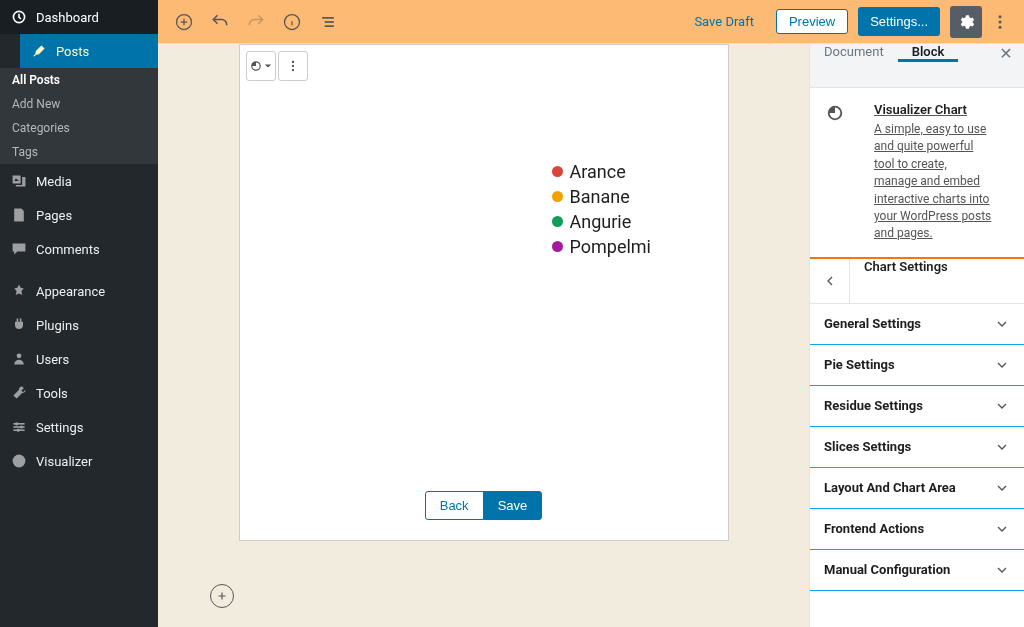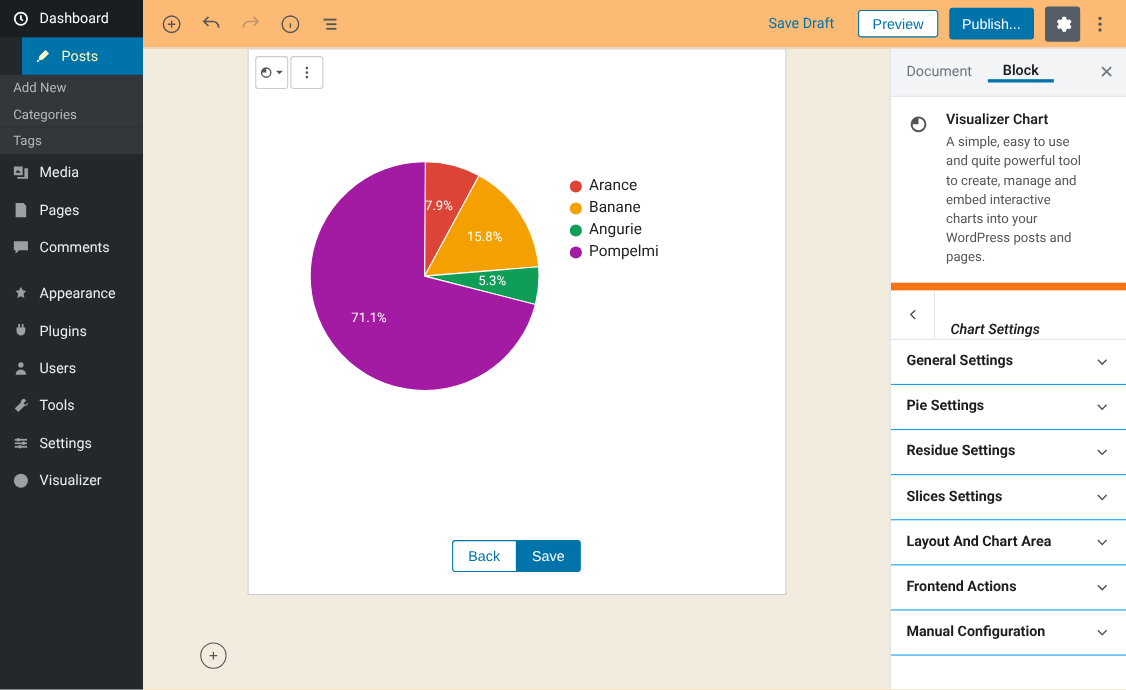--- a/index.html
+++ b/index.html
@@ -1,20 +1,20 @@
 <!DOCTYPE html>
 <html><head>
 <meta charset="utf-8">
 <style>
 * { box-sizing: border-box; margin: 0; padding: 0; }
 body { font-family: -apple-system, BlinkMacSystemFont, "Segoe UI", Roboto, sans-serif; font-size: 13px; color: #1e1e1e; overflow: hidden; }
 .viewport { width: 1024px; height: 627px; display: flex; position: relative; }
 
 
-.wp-sidebar { width: 130px; background: #23282d; color: #eee; display: flex; flex-direction: column; }
+.wp-sidebar { width: 158px; background: #23282d; color: #eee; display: flex; flex-direction: column; }
 .wp-sidebar .item { display: flex; align-items: center; gap: 8px; padding: 8px 10px; color: #eee; cursor: pointer; font-size: 13px; }
 .wp-sidebar .item.dashboard { background: #191e23; color: #fff; font-weight: 400; }
 .wp-sidebar .item.active { background: #0073aa; color: #fef9c3; position: relative; margin-left: 20px; }
 .wp-sidebar .item.active::after { content: ""; position: absolute; right: -6px; top: 50%; transform: translateY(-50%); border: 6px solid transparent; border-right-color: #f1f1f1; }
 .wp-sidebar .subitem { padding: 5px 10px 5px 12px; font-size: 12px; color: #b4b9be; cursor: pointer; background: #32373c; }
 .wp-sidebar .subitem.current { color: #fff; font-weight: 600; }
 .wp-sidebar .icon { width: 18px; height: 18px; display: inline-flex; align-items: center; justify-content: center; opacity: 0.6; }
 .wp-sidebar .item.dashboard .icon, .wp-sidebar .item.active .icon { opacity: 1; }
 
 
@@ -30,39 +30,39 @@
 
 
 .editor-wrap { flex: 1; display: flex; overflow: hidden; }
 .canvas { flex: 1; background: #f2ecde; overflow: auto; position: relative; padding: 0 40px; }
 .block-frame { width: 490px; margin: 0 auto; background: #fff; border: 1px solid #ccc; margin-top: 0; padding-bottom: 20px; }
 .block-toolbar { display: flex; gap: 2px; padding: 6px 6px 0 6px; }
 .block-toolbar .bt-btn { width: 30px; height: 30px; border: 1px solid #ccc; background: #fff; border-radius: 3px; display: inline-flex; align-items: center; justify-content: center; cursor: pointer; font-size: 11px; }
 .block-toolbar .bt-btn.dots { border: 1px solid #ccc; }
 .chart-area { height: 400px; position: relative; }
 .pie-stage { position: absolute; left: 50px; top: 60px; }
-.legend { position: absolute; left: 292px; top: 80px; font-size: 14px; }
+.legend { position: absolute; left: 312px; top: 80px; font-size: 18px; }
 .legend-row { display: flex; align-items: center; gap: 7px; margin-bottom: 4px; }
 .legend-swatch { width: 11px; height: 11px; border-radius: 50%; }
 .block-actions { display: flex; justify-content: center; gap: 0; margin-top: 10px; }
 .block-actions .back-btn { border: 1px solid #0073aa; color: #0073aa; background: #fff; padding: 6px 14px; border-radius: 3px 0 0 3px; cursor: pointer; font-size: 13px; }
 .block-actions .save-btn { background: #0073aa; color: #fff; border: 1px solid #0073aa; padding: 6px 14px; border-radius: 0 3px 3px 0; cursor: pointer; margin-left: -1px; font-size: 13px; }
 .add-block { position: absolute; left: 52px; top: 540px; width: 24px; height: 24px; border: 1.5px solid #555; border-radius: 50%; display: flex; align-items: center; justify-content: center; cursor: pointer; background: #f2ecde; color: #555; }
 
 
 .right-panel { width: 215px; border-left: 1px solid #e2e4e7; background: #fff; display: flex; flex-direction: column; }
-.panel-tabs { display: flex; border-bottom: 1px solid #e2e4e7; background: #f3f4f5; position: relative; height: 44px; align-items: center; }
+.panel-tabs { display: flex; border-bottom: 1px solid #e2e4e7; background: #f3f4f5; position: relative; height: 44px; align-items: flex-start; }
 .panel-tabs .tab { padding: 0 14px; display: flex; align-items: center; cursor: pointer; color: #6c7781; font-size: 13px; }
 .panel-tabs .tab.active { color: #191e23; font-weight: 600; border-bottom: 3px solid #0073aa; }
 .panel-tabs .close { margin-left: auto; width: 36px; display: flex; align-items: center; justify-content: center; color: #6c7781; cursor: pointer; font-size: 16px; }
-.panel-desc { padding: 14px 32px 14px 14px; display: flex; gap: 14px; font-size: 12px; color: #555; }
+.panel-desc { padding: 14px 32px 14px 14px; display: flex; gap: 28px; font-size: 12px; color: #555; text-decoration: underline; }
 .panel-desc .piconwrap { width: 22px; height: 22px; flex: 0 0 22px; display: flex; align-items: center; justify-content: center; color: #555; }
 .panel-desc .title { font-weight: 600; color: #1e1e1e; margin-bottom: 4px; font-size: 13px; }
 .panel-desc .blurb { line-height: 1.45; }
-.section-header { display: flex; align-items: flex-end; border-top: 7px solid #f97316; border-bottom: 1px solid #e2e4e7; font-style: italic; }
+.section-header { display: flex; align-items: flex-start; border-top: 2px solid #f97316; border-bottom: 1px solid #e2e4e7; }
 .section-header .back { width: 40px; height: 44px; border-right: 1px solid #e2e4e7; display: flex; align-items: center; justify-content: center; cursor: pointer; color: #555; }
 .section-header .lbl { flex: 1; padding: 0 14px; font-weight: 600; font-size: 13px; }
 .accordion-row { display: flex; align-items: center; justify-content: space-between; padding: 12px 14px; border-bottom: 1px solid #0ea5e9; cursor: pointer; font-weight: 700; font-size: 13px; }
 .accordion-row .chev { color: #555; }
 
 svg { display: block; }
 .pielabel { position: absolute; color: #fff; font-size: 12px; font-weight: 400; }
 </style>
 </head>
 <body>
@@ -79,20 +79,21 @@
       <span>Dashboard</span>
     </div>
     <div class="item active">
       <span class="icon">
         <svg width="16" height="16" viewBox="0 0 20 20" fill="currentColor">
             <path d="M13 3l4 4-7 7-5 1 1-5 7-7zM3 17l3-1-2-2-1 3z"></path>
           </svg>
       </span>
       <span>Posts</span>
     </div>
+    <div class="subitem current">All Posts</div>
     <div class="subitem">Add New</div>
     <div class="subitem">Categories</div>
     <div class="subitem">Tags</div>
 
     <div class="item">
       <span class="icon">
           <svg width="16" height="16" viewBox="0 0 20 20" fill="currentColor">
             <path d="M2 3h10v10H2zM6 7l-2 3h6l-2-2-2-1zM14 5h4v12H6v-2h8z"></path>
           </svg>
         </span>
@@ -200,21 +201,21 @@
       <button class="tool-btn">
           <svg width="20" height="20" viewBox="0 0 24 24" fill="currentColor">
             <rect x="5" y="6" width="14" height="2"></rect>
             <rect x="8" y="11" width="11" height="2"></rect>
             <rect x="8" y="16" width="11" height="2"></rect>
           </svg>
         </button>
       <div class="spacer"></div>
       <span class="save-draft">Save Draft</span>
       <button class="preview-btn">Preview</button>
-      <button class="publish-btn">Publish...</button>
+      <button class="publish-btn">Settings...</button>
       <button class="gear-btn">
           <svg width="18" height="18" viewBox="0 0 24 24" fill="currentColor">
             <path d="M12 8a4 4 0 104 4 4 4 0 00-4-4zm9 4a7 7 0 00-.1-1l2-1.6-2-3.4-2.4 1a7 7 0 00-1.7-1L16 3h-4l-.8 2.9a7 7 0 00-1.7 1l-2.4-1-2 3.4L7 11a7 7 0 000 2l-2 1.6 2 3.4 2.4-1a7 7 0 001.7 1L12 21h4l.8-2.9a7 7 0 001.7-1l2.4 1 2-3.4-2-1.6a7 7 0 00.1-1z"></path>
           </svg>
         </button>
       <button class="more-btn">
           <svg width="18" height="18" viewBox="0 0 24 24" fill="currentColor">
             <circle cx="12" cy="5" r="2"></circle>
             <circle cx="12" cy="12" r="2"></circle>
             <circle cx="12" cy="19" r="2"></circle>
@@ -237,34 +238,20 @@
             <button class="bt-btn dots">
                 <svg width="14" height="14" viewBox="0 0 24 24" fill="#555">
                   <circle cx="12" cy="5" r="2"></circle>
                   <circle cx="12" cy="12" r="2"></circle>
                   <circle cx="12" cy="19" r="2"></circle>
                 </svg>
               </button>
           </div>
 
           <div class="chart-area">
-            <div class="pie-stage">
-              <svg id="pie-svg" width="220" height="220" viewBox="0 0 220 220">
-                  <path d="M 110 110 L 110 6 A 104 104 0 0 1 159.52877318146568 18.551103740182157 Z" fill="#db4437" stroke="#fff" stroke-width="1"></path>
-                  <path d="M 110 110 L 159.52877318146568 18.551103740182157 A 104 104 0 0 1 213.6532565155391 101.51457639691162 Z" fill="#f4a100" stroke="#fff" stroke-width="1"></path>
-                  <path d="M 110 110 L 213.6532565155391 101.51457639691162 A 104 104 0 0 1 210.73264875737763 135.86374826514492 Z" fill="#0f9d58" stroke="#fff" stroke-width="1"></path>
-                  <path d="M 110 110 L 210.73264875737763 135.86374826514492 A 104 104 0 1 1 110.65344697241817 6.002052870961734 Z" fill="#a31aa3" stroke="#fff" stroke-width="1"></path>
-                </svg>
-              <div id="pie-labels">
-                  <div class="pielabel" style="left: 110.839px; top: 39.4957px;">7.9%</div>
-                  <div class="pielabel" style="left: 149.004px; top: 66.7685px;">15.8%</div>
-                  <div class="pielabel" style="left: 159.248px; top: 107.463px;">5.3%</div>
-                  <div class="pielabel" style="left: 43.9269px; top: 141.36px;">71.1%</div>
-                </div>
-            </div>
             <div class="legend" id="legend">
                 <div class="legend-row">
                   <span class="legend-swatch" style="background: rgb(219, 68, 55);"></span>
                   <span>Arance</span>
                 </div>
                 <div class="legend-row">
                   <span class="legend-swatch" style="background: rgb(244, 161, 0);"></span>
                   <span>Banane</span>
                 </div>
                 <div class="legend-row">

